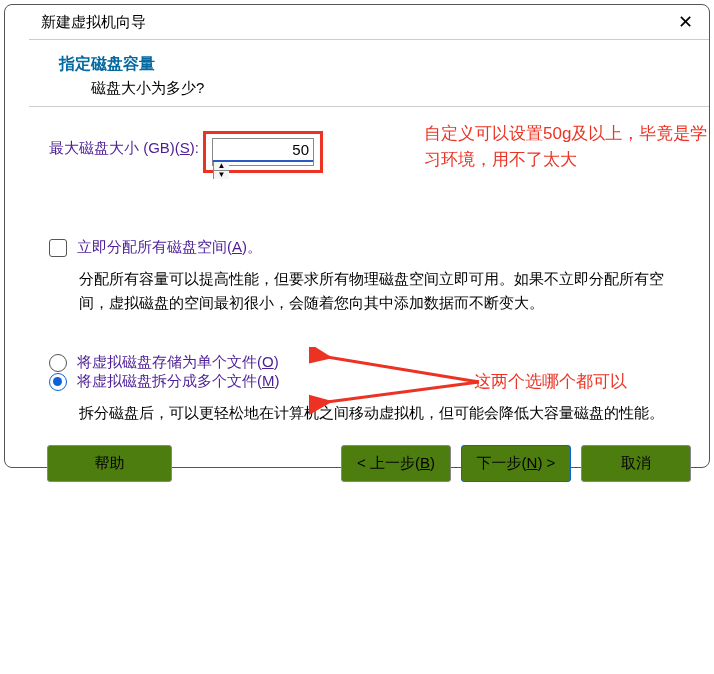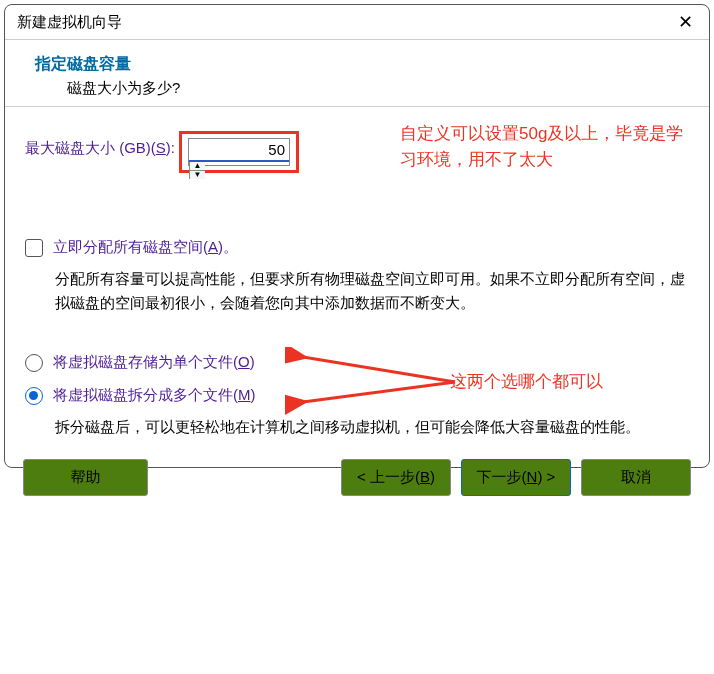--- a/index.html
+++ b/index.html
@@ -17,20 +17,21 @@
   .window {
     border: 1px solid #555;
     border-radius: 8px;
     width: 706px;
     height: 464px;
     margin: 4px;
     display: flex;
     flex-direction: column;
     background: #fff;
     position: relative;
+    padding-left: 24px;
   }
   .titlebar {
     display: flex;
     align-items: center;
     justify-content: space-between;
     padding: 6px 12px 6px 12px;
     border-bottom: 1px solid #ccc;
     border-radius: 8px 8px 0 0;
   }
   .titlebar-title {
@@ -139,21 +140,20 @@
     margin-right: 10px;
     cursor: pointer;
   }
   .desc {
     margin: 10px 0 0 30px;
     font-size: 15px;
     line-height: 1.6;
     color: #000;
   }
   .radio-row {
-    margin-top: 14px;
     display: flex;
     align-items: center;
     position: relative;
   }
   .radio {
     width: 18px;
     height: 18px;
     border: 1.5px solid #555;
     border-radius: 50%;
     margin-right: 10px;

